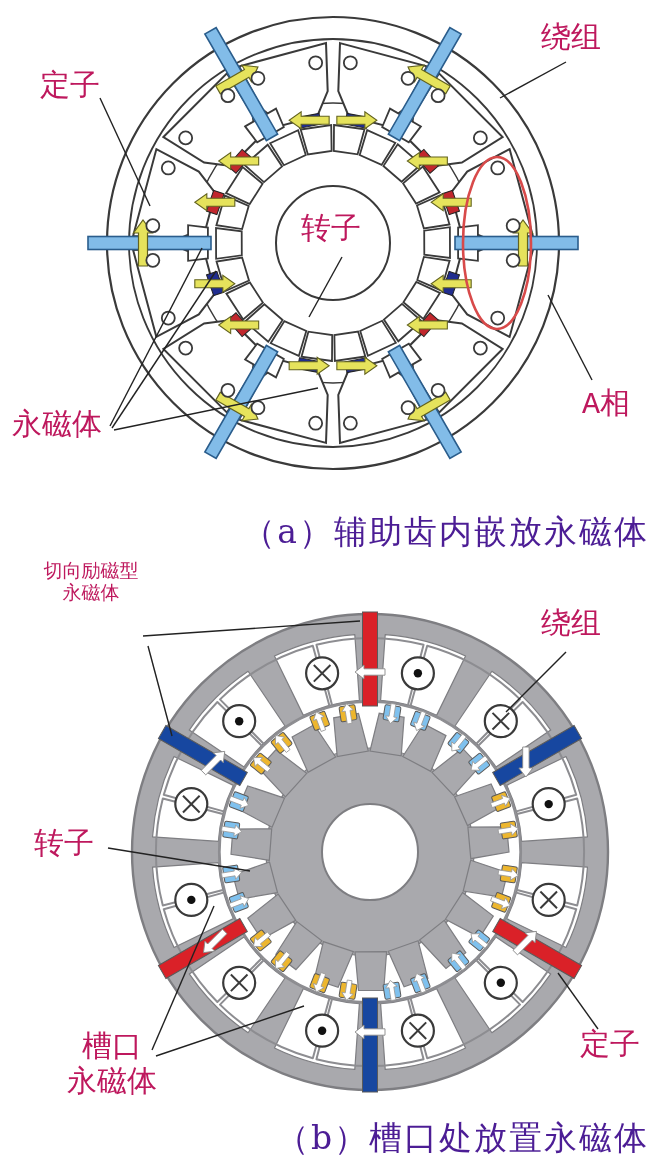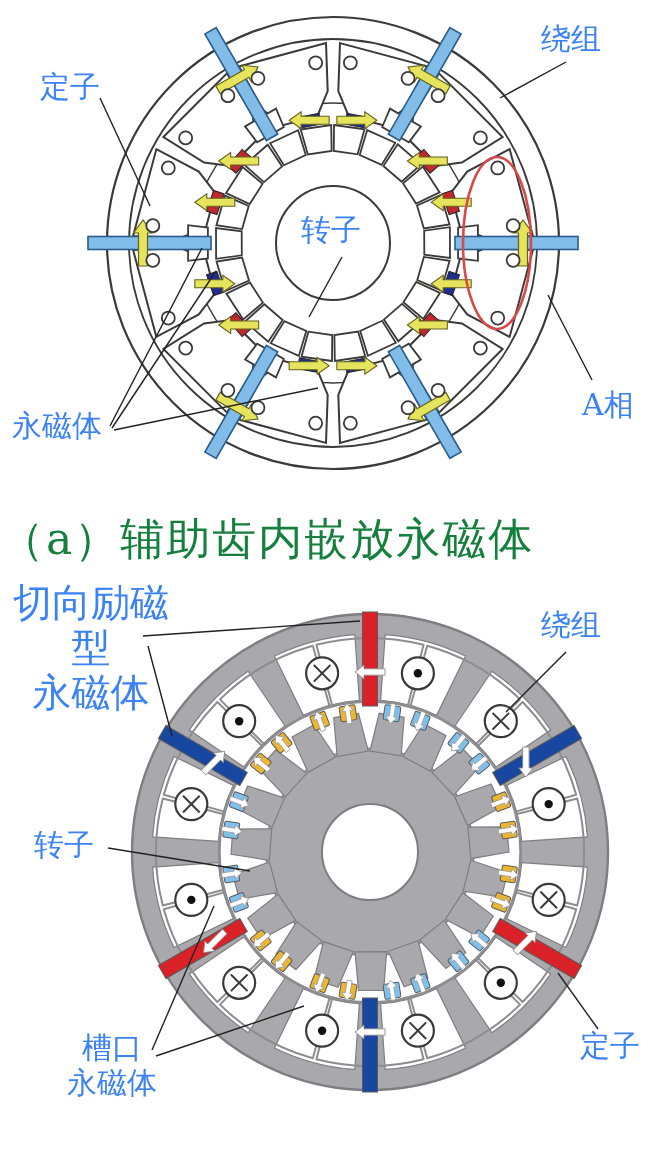--- a/index.html
+++ b/index.html
@@ -1,33 +1,33 @@
 <!DOCTYPE html>
 <html><head>
 <meta charset="utf-8">
 <style>
   html,body{margin:0;padding:0;background:#ffffff;}
   #page{position:relative;width:649px;height:1170px;background:#fff;overflow:hidden;
         font-family:"DejaVu Serif","Liberation Serif",serif;color:#141414;}
   svg{position:absolute;left:0;}
   #svg-a{top:0;}
   #svg-b{top:585px;}
-  .lbl{position:absolute;font-size:30px;line-height:1.15;white-space:nowrap;color:#3b82f6;}
+  .lbl{position:absolute;font-size:30px;line-height:1.15;white-space:nowrap;color:#be185d;font-family:Liberation Mono, monospace;}
   .lbl.two{white-space:normal;text-align:center;}
   #lbl-dingzi-a{left:40px;top:70px;}
   #lbl-raozu-a{left:541px;top:22px;}
   #lbl-zhuanzi-a{left:301px;top:213px;}
   #lbl-yongciti-a{left:12px;top:409px;}
   #lbl-axiang-a{left:582px;top:388px;text-align:center;}
-  #lbl-qiexiang{left:0px;top:581px;width:182px;font-size:39px;}
+  #lbl-qiexiang{left:0px;top:562px;width:182px;font-size:19px;}
   #lbl-raozu-b{left:541px;top:608px;}
   #lbl-zhuanzi-b{left:34px;top:828px;}
   #lbl-caokou{left:48px;top:1031px;width:128px;font-size:30px;}
   #lbl-dingzi-b{left:580px;top:1029px;}
-  .caption{position:absolute;width:100%;text-align:left;font-size:44px;letter-spacing:2px;color:#15803d;}
+  .caption{position:absolute;width:100%;text-align:right;font-size:33px;letter-spacing:2px;color:#4c1d95;}
   #caption-a{top:510px;}
   #caption-b{top:1116px;}
 </style>
 </head>
 <body>
 
 <div id="page">
 
   <svg id="svg-a" width="649" height="585" viewBox="0 0 649 585">
       <circle cx="333" cy="243" r="226" fill="#fff" stroke="#3a3a3a" stroke-width="2.2"></circle>
@@ -493,13 +493,14 @@
     <span>切向励磁型</span><br>
     <span>永磁体</span>
   </div>
   <div class="lbl" id="lbl-raozu-b">绕组</div>
   <div class="lbl" id="lbl-zhuanzi-b">转子</div>
   <div class="lbl two" id="lbl-caokou">
     <span>槽口</span><br>
     <span>永磁体</span>
   </div>
   <div class="lbl" id="lbl-dingzi-b">定子</div>
+  <div class="caption" id="caption-b">（b）槽口处放置永磁体</div>
 </div>
 
 </body></html>

